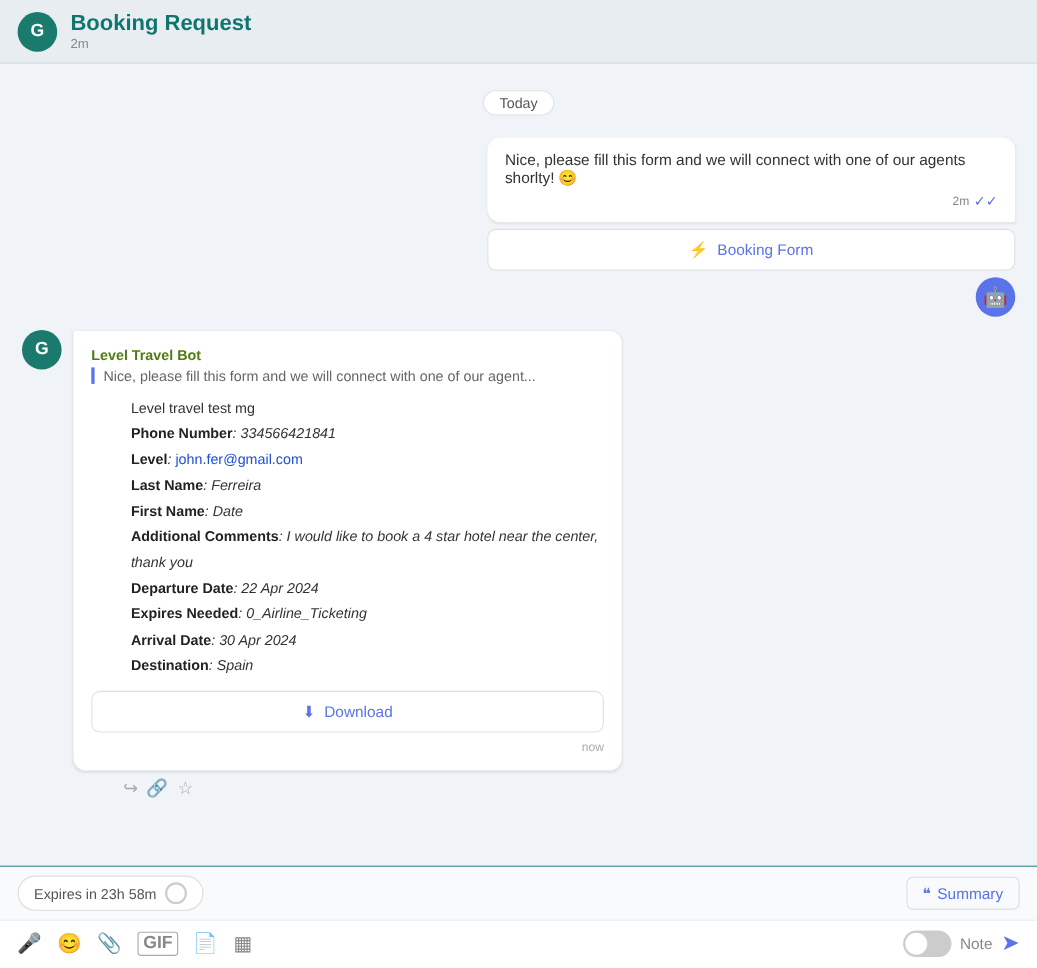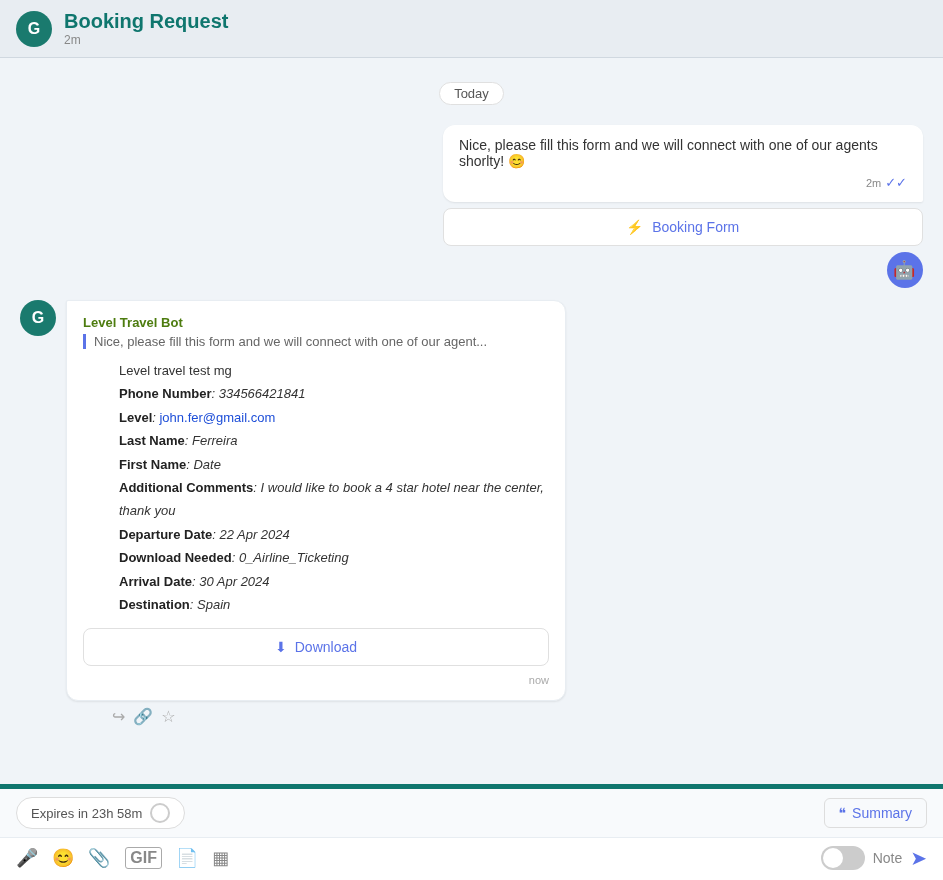--- a/index.html
+++ b/index.html
@@ -228,21 +228,21 @@
     }
     .action-icon {
       cursor: pointer;
       color: #aaa;
       font-size: 16px;
     }
 
     
     .footer {
       background: white;
-      border-top: 5px solid #0f766e;
+      border-top: 1px solid #0f766e;
     }
     .footer-controls {
       display: flex;
       align-items: center;
       justify-content: space-between;
       padding: 8px 16px;
       background: #f8fafc;
       border-bottom: 1px solid #e8edf2;
     }
     .expires-badge {
@@ -409,21 +409,21 @@
           <div>
             <span class="field-label">First Name</span><span class="field-value">: Date</span>
           </div>
           <div>
             <span class="field-label">Additional Comments</span><span class="field-value">: I would like to book a 4 star hotel near the center, thank you</span>
           </div>
           <div>
             <span class="field-label">Departure Date</span><span class="field-value">: 22 Apr 2024</span>
           </div>
           <div>
-            <span class="field-label">Download Needed</span><span class="field-value">: 0_Airline_Ticketing</span>
+            <span class="field-label">Expires Needed</span><span class="field-value">: 0_Airline_Ticketing</span>
           </div>
           <div>
             <span class="field-label">Arrival Date</span><span class="field-value">: 30 Apr 2024</span>
           </div>
           <div>
             <span class="field-label">Destination</span><span class="field-value">: Spain</span>
           </div>
         </div>
         <button class="download-btn">
           <span>⬇</span>

